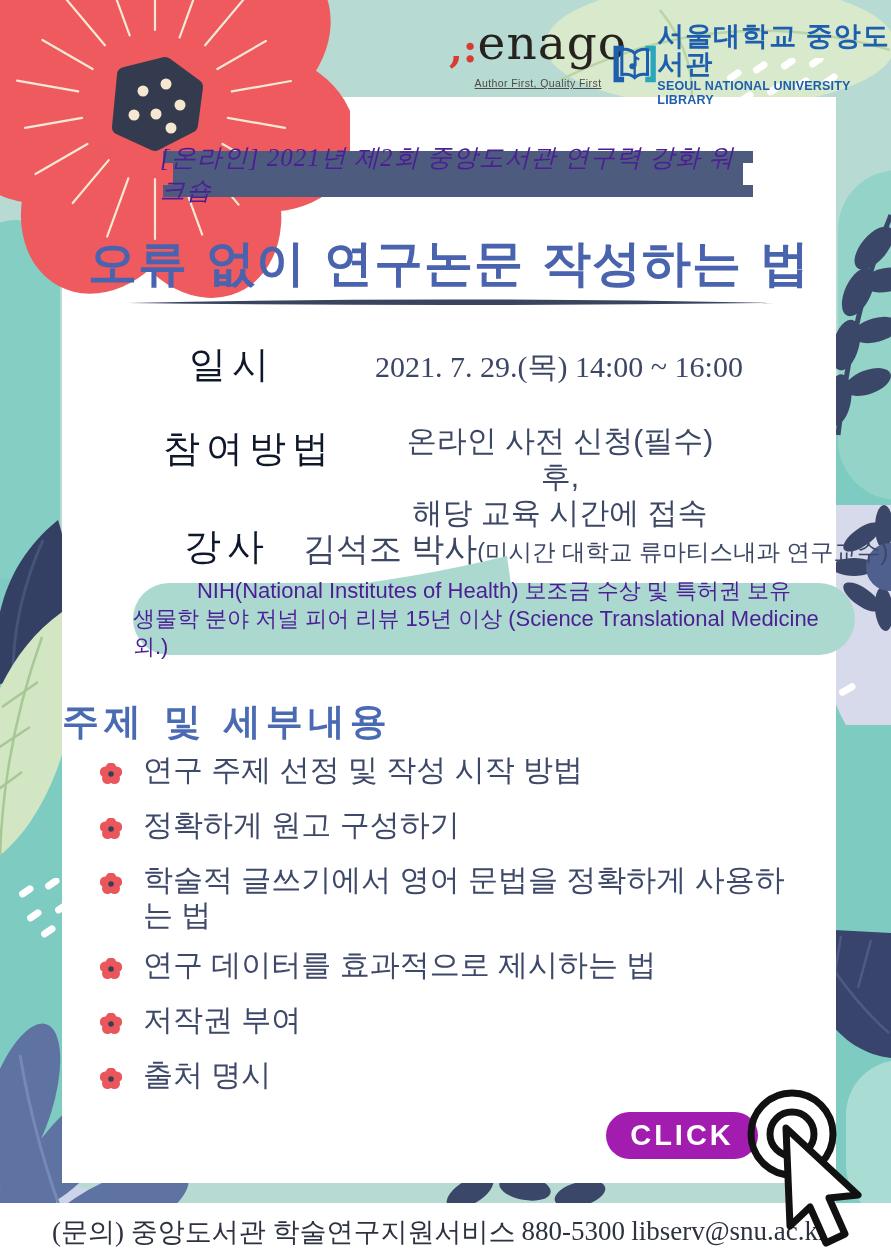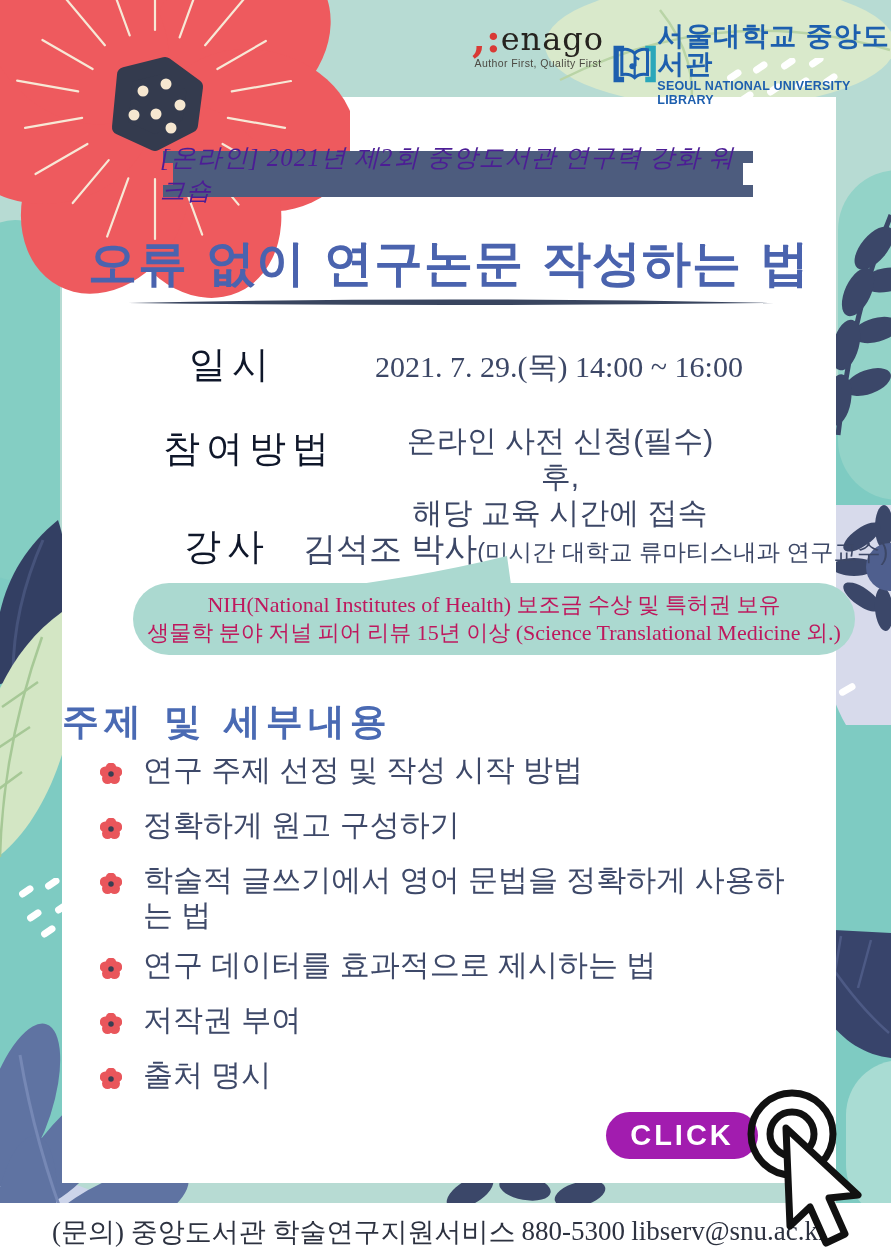--- a/index.html
+++ b/index.html
@@ -13,22 +13,22 @@
   #card{z-index:2;left:62px;top:97px;width:774px;height:1086px;background:#ffffff;}
   #big-flower{z-index:3;}
   #badge-wrap{z-index:4;}
   .content{z-index:5;}
   #footer-strip{z-index:6;}
   #cursor{z-index:7;}
   
   #enago{left:458px;top:22px;width:160px;text-align:center;}
   #enago .row{display:flex;align-items:flex-end;justify-content:center;}
   #enago .mark{color:#d93a35;font-family:"DejaVu Serif","Liberation Serif",serif;font-size:40px;font-weight:bold;line-height:.8;}
-  #enago .word{color:#26231f;font-family:"DejaVu Serif","Liberation Serif",serif;font-size:32px;line-height:.9;letter-spacing:1px;}
-  #enago .tag{color:#4c4a43;font-size:10.5px;margin-top:3px;letter-spacing:.4px;}
+  #enago .word{color:#26231f;font-family:"DejaVu Serif","Liberation Serif",serif;font-size:47px;line-height:.9;letter-spacing:1px;}
+  #enago .tag{color:#4c4a43;font-size:10.5px;margin-top:13px;letter-spacing:.4px;text-decoration:underline;}
   #snu{left:612px;top:22px;display:flex;align-items:center;gap:0;}
   #snu .txt .ko{color:#1d5fae;font-weight:bold;font-size:27px;letter-spacing:1px;line-height:1.05;}
   #snu .txt .en{color:#1d5fae;font-weight:bold;font-size:12.5px;letter-spacing:.2px;}
   
   #badge-wrap{left:160px;top:151px;width:596px;height:46px;}
   #badge-wrap svg{position:absolute;left:0;top:0;}
   #badge-wrap .btxt{position:relative;display:flex;align-items:center;justify-content:center;
     width:100%;height:100%;color:#4c1d95;font-size:25px;letter-spacing:1px;
     font-family:"Liberation Serif",serif;font-style:italic;}
   
@@ -42,21 +42,21 @@
   #val-date{left:375px;top:347px;font-family:"Liberation Serif",serif;}
   #lab-method{left:163px;top:424px;}
   #val-method{left:390px;top:423px;width:340px;text-align:center;line-height:36px;}
   #lab-inst{left:184px;top:522px;}
   #val-inst{left:303px;top:527px;white-space:nowrap;}
   #val-inst .iname{font-size:33px;color:#3c4766;}
   #val-inst .iaff{font-size:23.5px;color:#3c4766;}
   
   #bubble{left:133px;top:583px;width:722px;height:72px;background:#abd9d0;border-radius:40px;}
   #bubble .blines{display:flex;flex-direction:column;justify-content:center;align-items:center;
-    height:100%;color:#be185d;font-size:22px;line-height:28px;font-family:Liberation Serif, serif;}
+    height:100%;color:#4c1d95;font-size:22px;line-height:28px;font-family:Liberation Sans, sans-serif;}
   #bubble-tail{left:322px;top:556px;}
   
   #topics-heading{left:62px;top:697px;width:774px;text-align:left;color:#4a6ab3;
     font-size:37px;font-weight:bold;letter-spacing:5px;font-family:"DejaVu Serif","Liberation Serif",serif;}
   #topic-list{left:100px;top:752px;width:712px;margin:0;padding:0;list-style:none;}
   .topic{display:flex;align-items:flex-start;gap:21px;margin-bottom:15px;
     color:#3e4969;font-size:30px;line-height:35px;}
   .topic .fbul{flex:0 0 auto;margin-top:5px;}
   .topic .narrow{max-width:625px;display:inline-block;}
   

